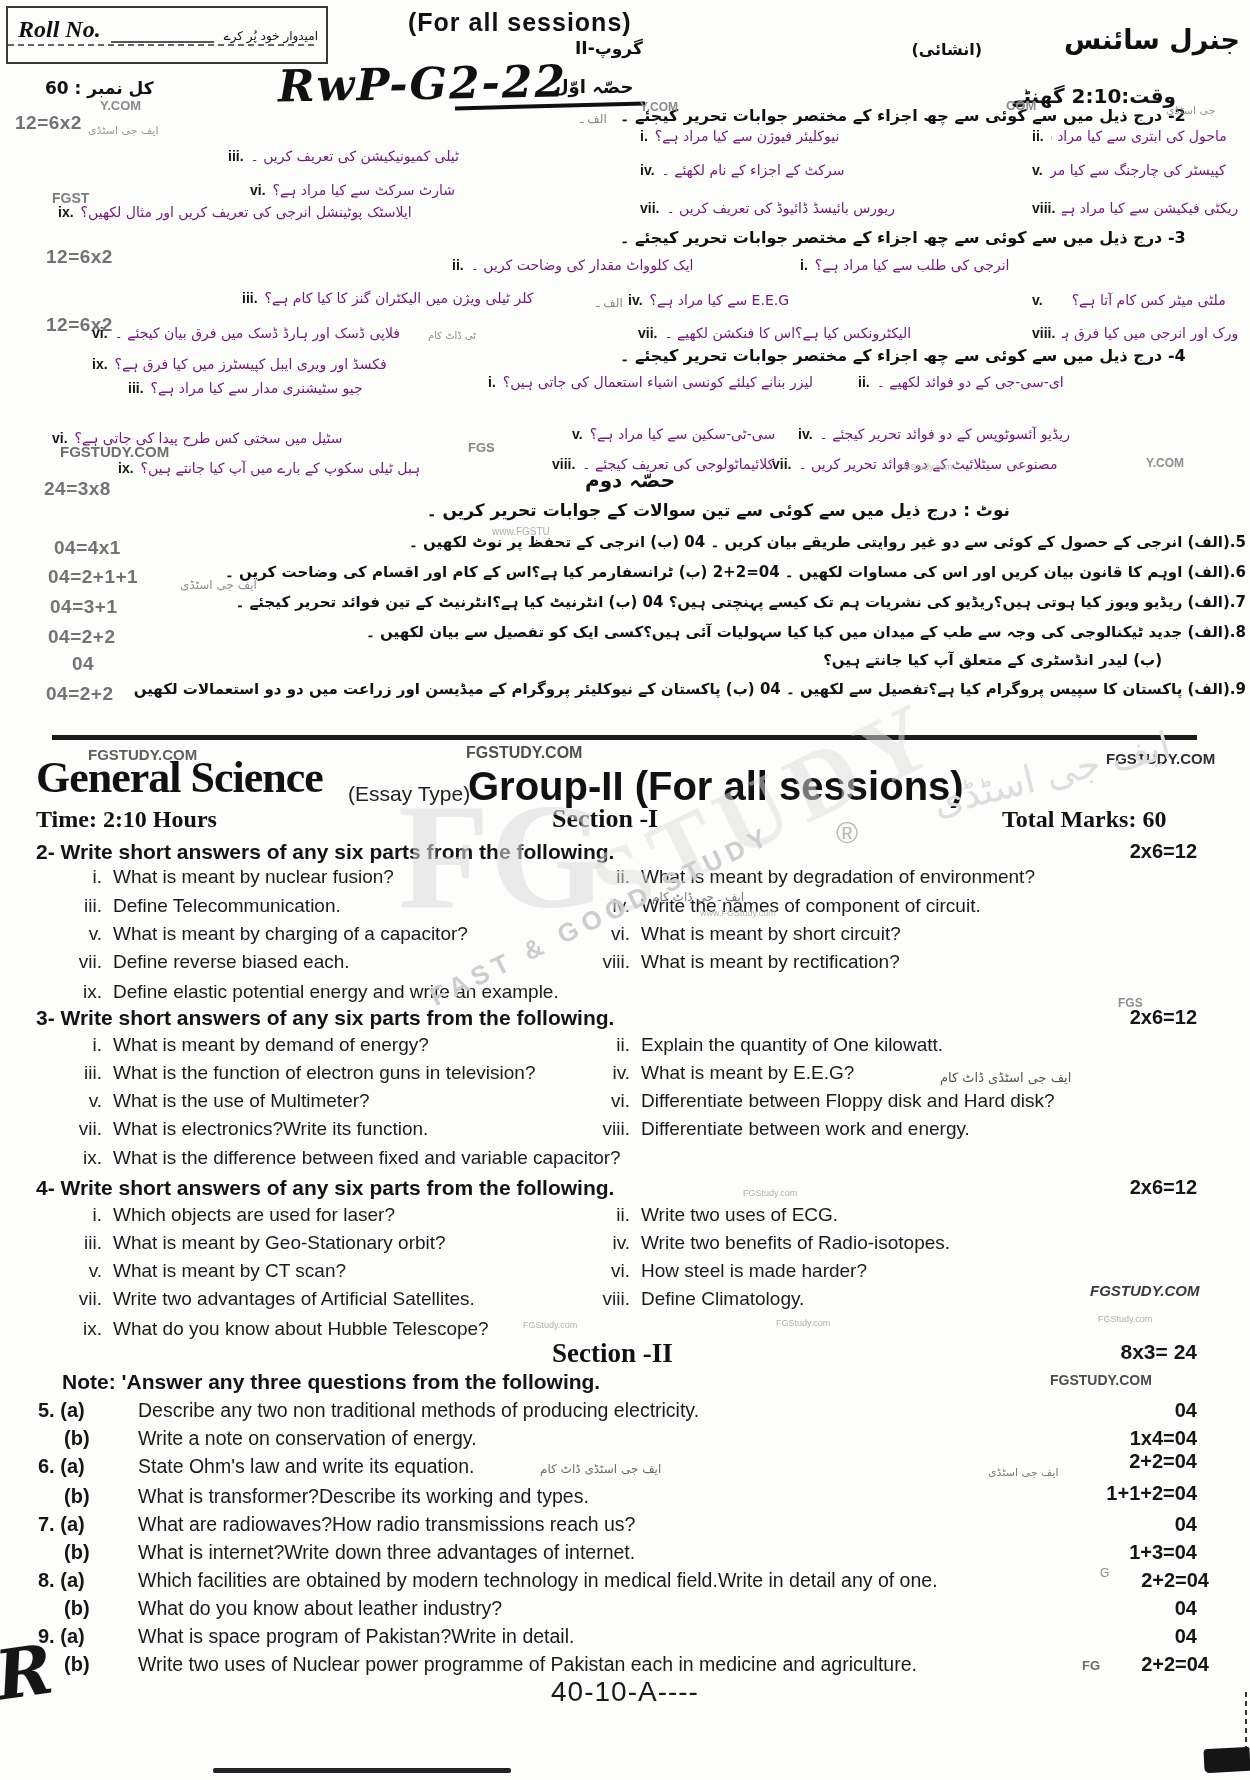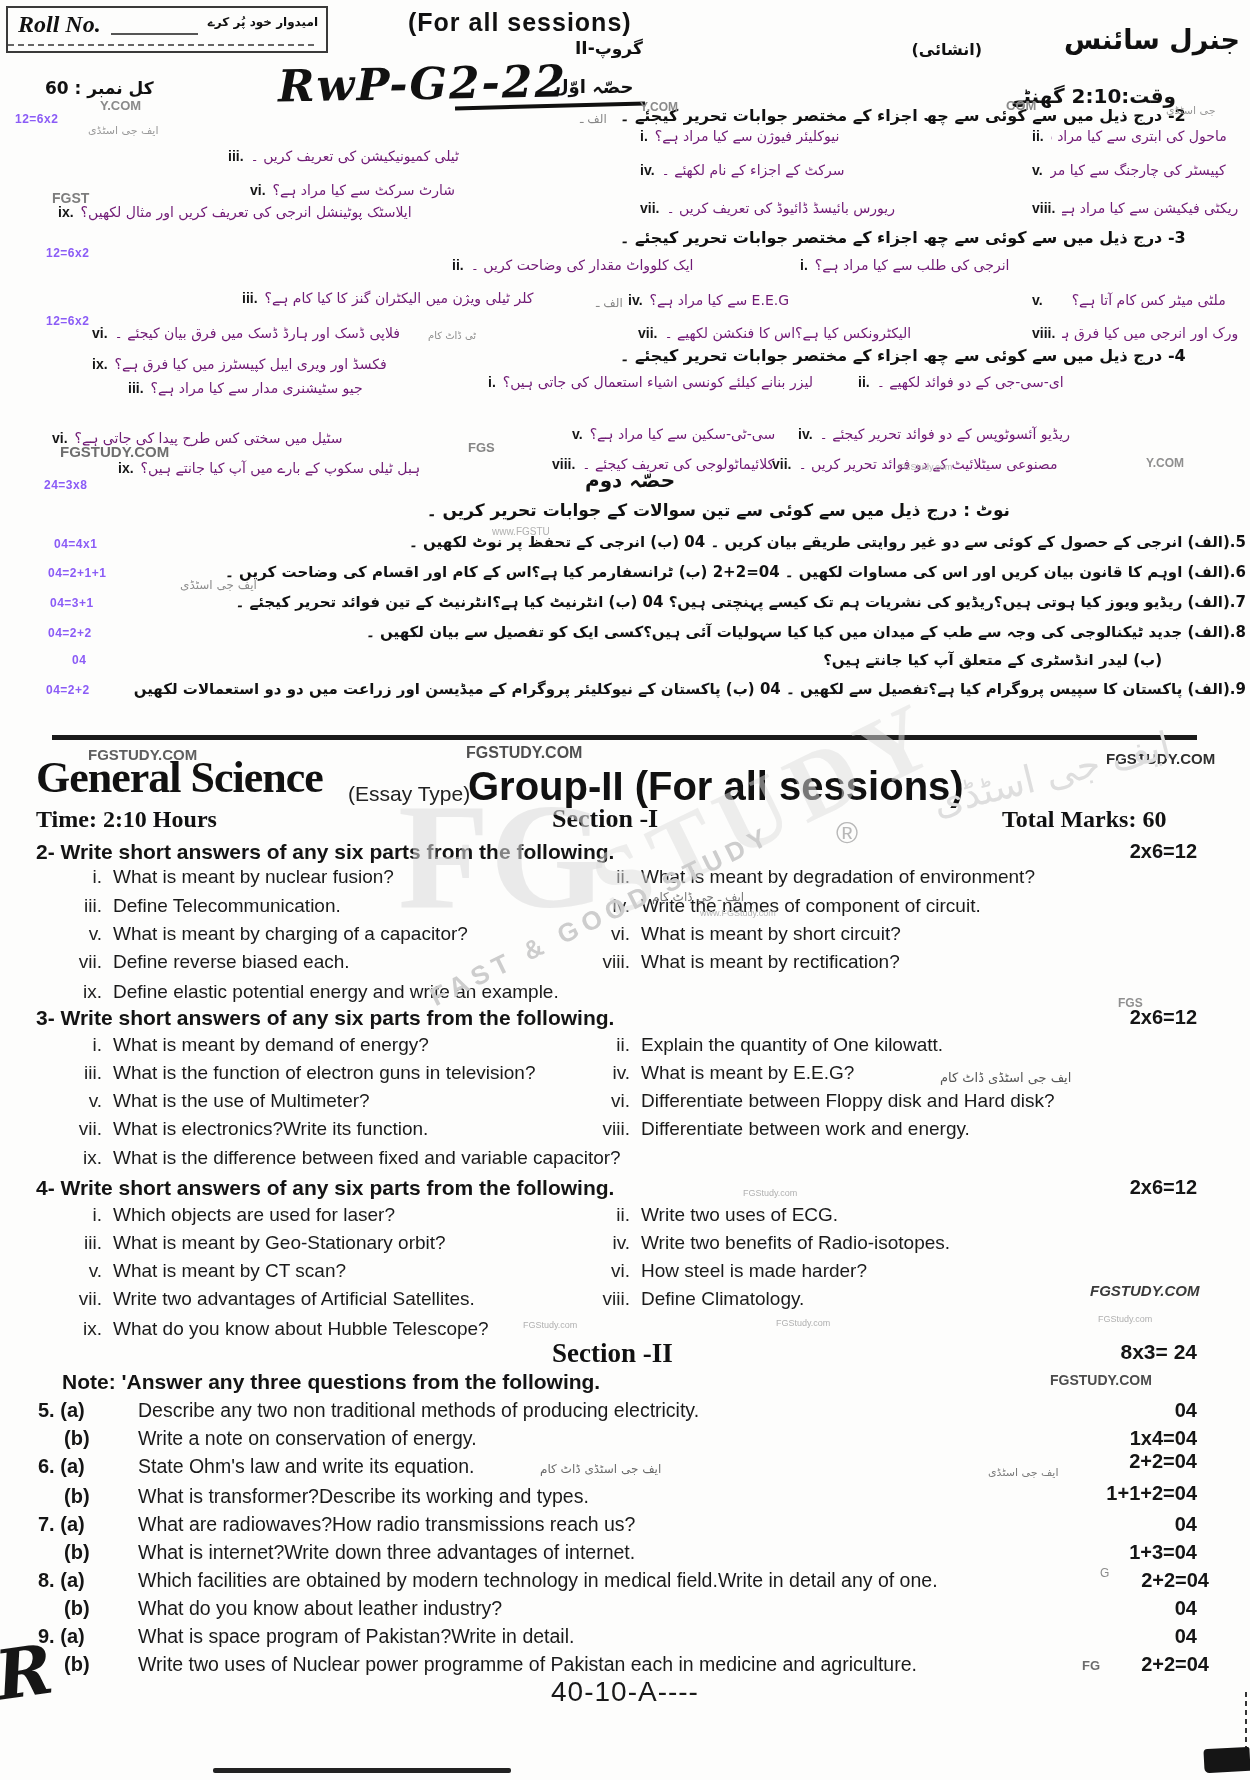--- a/index.html
+++ b/index.html
@@ -8,49 +8,49 @@
   .ab{position:absolute;}
   
   .u{font-family:"DejaVu Sans",sans-serif;direction:rtl;font-weight:700;}
   .uh{font-size:16px;white-space:nowrap;}
   .uitem{display:flex;align-items:flex-start;gap:7px;white-space:nowrap;}
   .un{font-family:"Liberation Sans",sans-serif;font-weight:700;font-size:14px;direction:ltr;color:#151515;}
   .ut{font-family:"DejaVu Sans",sans-serif;direction:rtl;font-weight:400;font-size:14px;color:#701a75;}
   .clip{overflow:hidden;}
   .clip .ut{width:176px;overflow:hidden;white-space:nowrap;}
   .uL{font-family:"DejaVu Sans",sans-serif;direction:rtl;font-weight:700;font-size:15px;text-align:right;white-space:nowrap;overflow:hidden;}
-  .mk{font-family:"Liberation Sans",sans-serif;font-weight:700;font-size:12px;color:#8b5cf6;letter-spacing:.5px;white-space:nowrap;}
+  .mk{font-family:"Liberation Sans",sans-serif;font-weight:700;font-size:19px;color:#737373;letter-spacing:.5px;white-space:nowrap;}
   
   .serif{font-family:"Liberation Serif",serif;}
   .etitle{font-size:44px;font-weight:700;letter-spacing:-1px;}
   .eh{font-weight:700;font-size:21px;color:#141414;}
   .ei{display:flex;white-space:nowrap;}
   .en{width:46px;text-align:right;margin-right:11px;font-size:19px;color:#222;}
   .et{font-size:19px;color:#1a1a1a;}
   .el{display:flex;white-space:nowrap;}
   .eln{width:100px;font-weight:700;font-size:20px;color:#151515;}
   .elnb{padding-left:26px;box-sizing:border-box;}
   .elt{font-size:19.5px;color:#1a1a1a;}
   .em{width:167px;text-align:right;font-weight:700;font-size:20px;color:#151515;}
   
   .wm{pointer-events:none;white-space:nowrap;}
-  .rollbox{border:2px solid #3a3a3a;display:flex;align-items:flex-start;padding:3px 8px 8px 10px;gap:10px;}
+  .rollbox{border:2px solid #3a3a3a;display:flex;align-items:flex-end;padding:3px 8px 19px 10px;gap:10px;}
   .rollline{flex:1;border-bottom:2px solid #555;height:22px;}
   .dash{border-top:2px dashed #666;}
   .hand{font-family:"DejaVu Serif",serif;font-style:italic;font-weight:700;}
 </style>
 </head>
 <body>
 
 <div class="page">
 
   <div class="ab rollbox" style="left:6px;top:6px;width:300px;height:32px;">
     <span class="serif" style="font-style:italic;font-weight:700;font-size:24px;">Roll No.</span>
     <span class="rollline"></span>
-    <span class="u" style="font-size:12px;font-weight:700;margin-top:4px;">امیدوار خود پُر کرے</span>
+    <span class="u" style="font-size:12px;font-weight:400;margin-top:4px;">امیدوار خود پُر کرے</span>
   </div>
   <div class="ab dash" style="left:8px;top:44px;width:306px;"></div>
 
   <div class="ab" style="left:408px;top:8px;font-size:25px;font-weight:700;letter-spacing:1px;">(For all sessions)</div>
   <div class="ab u" style="left:575px;top:38px;font-size:17px;">گروپ-II</div>
   <div class="ab u" style="left:553px;top:76px;font-size:18px;">حصّہ اوّل</div>
 
   <div class="ab u" style="right:10px;top:24px;font-size:27px;">جنرل سائنس</div>
   <div class="ab u" style="right:268px;top:40px;font-size:16px;">(انشائی)</div>
   <div class="ab u" style="right:74px;top:84px;font-size:20px;">وقت:2:10 گھنٹے</div>

